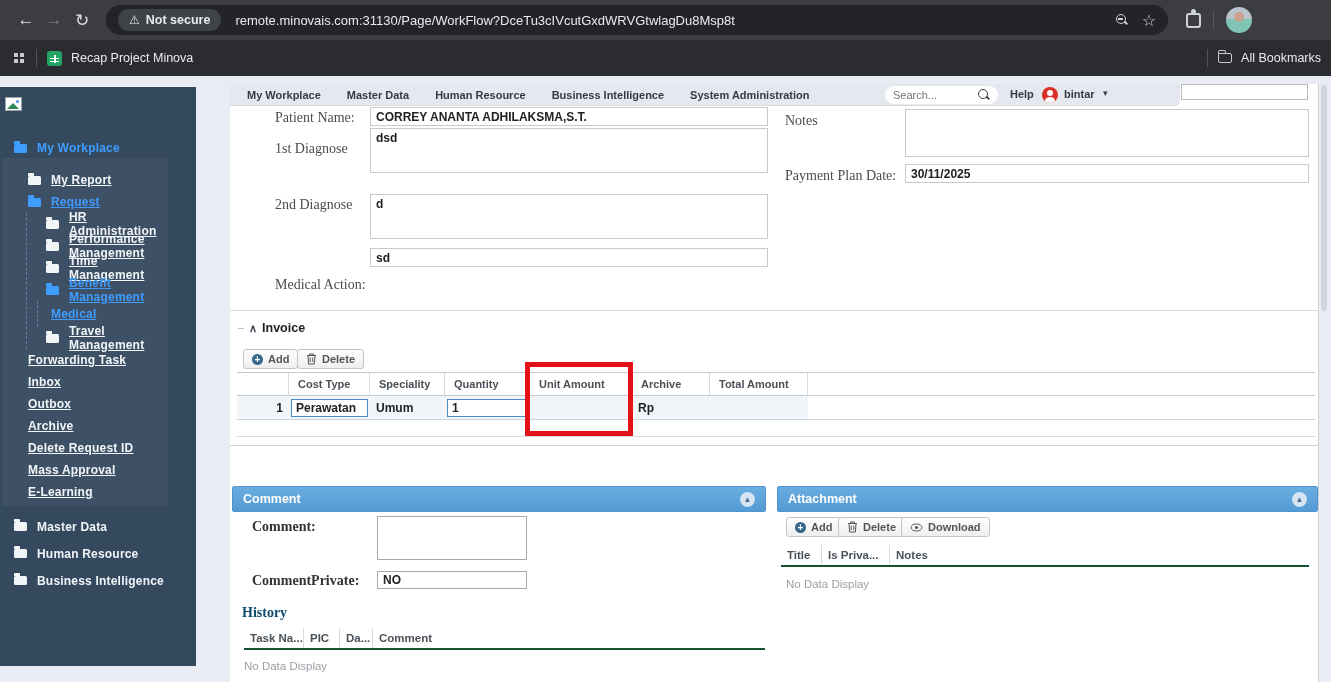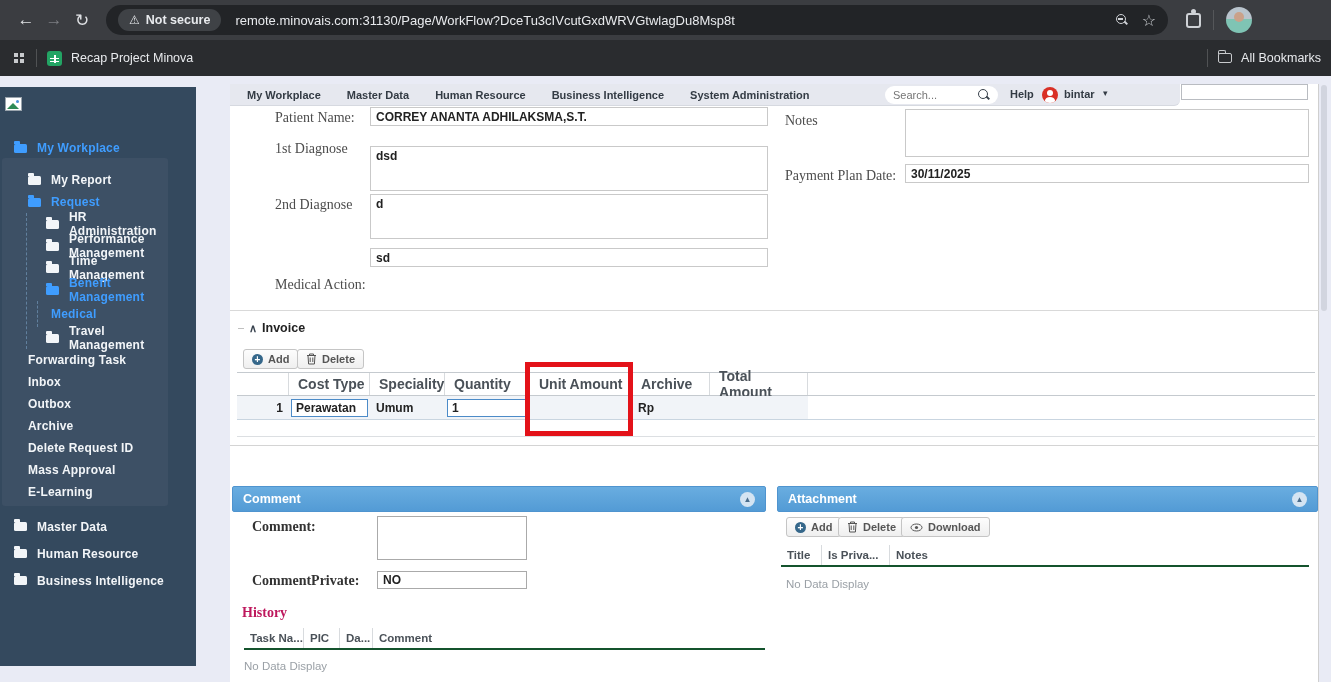--- a/index.html
+++ b/index.html
@@ -41,21 +41,21 @@
   #sidebar { position:absolute; left:0; top:87px; width:196px; height:579px; background:#34495e; color:#eef2f6; }
   #brokenimg { position:absolute; left:5px; top:10px; width:17px; height:14px; background:#fff; border:1px solid #9aa4ad; }
   #brokenimg::before { content:""; position:absolute; left:1px; bottom:1px; border-left:6px solid transparent; border-right:6px solid transparent; border-bottom:6px solid #2e8b57; }
   #brokenimg::after { content:""; position:absolute; right:2px; top:2px; width:3px; height:3px; background:#4a90d9; border-radius:50%; }
   .sitem { display:flex; align-items:center; font-size:12px; font-weight:700; letter-spacing:.2px; cursor:pointer; color:#f2f5f8; }
   .sitem.active { color:#3f9dff; }
   .fold { display:inline-block; width:13px; height:9px; background:currentColor; border-radius:1.5px; position:relative; margin-right:10px; flex:none; }
   .fold::before { content:""; position:absolute; top:-3px; left:0; width:6px; height:3px; background:currentColor; border-radius:1px 1px 0 0; }
   #mw-root { position:absolute; left:14px; top:50px; height:22px; }
   #sidepanel { position:absolute; left:2px; top:71px; width:166px; height:348px; background:#3d5065; border-radius:3px; padding-top:11px; }
-  #sidepanel .sitem { height:22px; padding-left:26px; }
+  #sidepanel .sitem { height:22px; padding-left:26px;text-decoration:underline; }
   #sidepanel .grp { margin-left:24px; border-left:1px dashed #61809e; }
   #sidepanel .grp .sitem { padding-left:19px; }
   #sidepanel .grp2 { margin-left:10px; border-left:1px dashed #61809e; }
   #sidepanel .grp2 .sitem { padding-left:13px; height:26px; }
   #rootitems { position:absolute; left:14px; top:426px; width:180px; }
   #rootitems .sitem { height:27px; }
 
   
   #main { position:absolute; left:230px; top:84px; width:1089px; height:598px; background:#fff; border-right:1px solid #cfcfcf; }
 
@@ -81,21 +81,21 @@
   
   #inv-legend { position:absolute; left:8px; top:237px; font-size:12.5px; font-weight:700; color:#222; display:flex; align-items:center; gap:5px; cursor:pointer; }
   #inv-legend .dash { width:6px; height:1px; background:#c0c0c0; }
   #inv-legend .chev { font-size:11px; font-weight:700; color:#3a4450; }
   .btn { position:absolute; height:20px; background:linear-gradient(#fdfdfd,#efefef); border:1px solid #c5c5c5; border-radius:3px; font-size:11px; font-weight:700; color:#555; display:flex; align-items:center; gap:5px; padding:0 8px; cursor:pointer; white-space:nowrap; }
   .plus-ic { width:11px; height:11px; border-radius:50%; background:#35678a; color:#fff; font-size:10px; line-height:11px; text-align:center; font-weight:700; flex:none; }
   .trash-ic, .eye-ic { flex:none; display:block; }
 
   #inv-table { position:absolute; left:7px; top:288px; width:1078px; }
   .inv-hrow { display:flex; height:24px; border-top:1px solid #c5cacf; border-bottom:1px solid #c5cacf; align-items:center; }
-  .inv-hcell { height:100%; display:flex; align-items:center; padding-left:9px; font-size:14px; font-weight:700; color:#4a5158; border-right:1px solid #d8dbde; }
+  .inv-hcell { height:100%; display:flex; align-items:center; padding-left:9px; font-size:11px; font-weight:700; color:#4a5158; border-right:1px solid #d8dbde; }
   .inv-hcell:last-child { border-right:none; }
   .inv-drow { display:flex; height:24px; align-items:center; border-bottom:1px solid #c9d5e0; }
   .inv-dcell { height:100%; display:flex; align-items:center; padding:0 6px; font-size:12px; font-weight:700; color:#222; background:#f1f4f8; }
   .inv-dcell.white { background:#fff; }
   .inv-dcell.num { justify-content:flex-end; }
   .cellinput { width:100%; height:18px; border:1px solid #4c8bc8; background:#fff; font-size:12px; font-weight:700; color:#222; padding:0 4px; font-family:"Liberation Sans",sans-serif; outline:none; }
   #inv-bottom1 { position:absolute; left:7px; top:352px; width:1078px; border-bottom:1px solid #dcdfe2; }
   #inv-bottom2 { position:absolute; left:0; top:361px; width:1089px; border-bottom:1px solid #d4d4d4; }
   #redbox { position:absolute; left:295px; top:278px; width:108px; height:74px; border:5px solid #e31219; z-index:50; pointer-events:none; }
 
@@ -244,21 +244,21 @@
     <div id="helpbtn">Help</div>
     <div id="uavatar"></div>
     <div id="uname">bintar</div>
     <div id="ucaret">▾</div>
     <input id="tr-input" style="">
 
     <div class="lbl" style="left:45px; top:26px;">Patient Name:</div>
     <input class="inp" style="left: 140px; top: 23px; width: 398px; height: 19px;" value="CORREY ANANTA ADHILAKSMA,S.T.">
 
     <div class="lbl" style="left:45px; top:57px;">1st Diagnose</div>
-    <textarea class="ta" style="left: 140px; top: 62px; width: 398px; height: 45px;">dsd</textarea>
+    <textarea class="ta" style="left: 140px; top: 44px; width: 398px; height: 45px;">dsd</textarea>
 
     <div class="lbl" style="left:45px; top:113px;">2nd Diagnose</div>
     <textarea class="ta" style="left: 140px; top: 110px; width: 398px; height: 45px;">d</textarea>
 
     <div class="lbl" style="left:45px; top:169px;margin-top:24px;">Medical Action:</div>
     <input class="inp" style="left: 140px; top: 164px; width: 398px; height: 19px;" value="sd">
 
     <div class="lbl" style="left:555px; top:29px;">Notes</div>
     <textarea class="ta" style="left: 675px; top: 25px; width: 404px; height: 48px;"></textarea>
 
@@ -316,21 +316,21 @@
     <div id="redbox"></div>
 
     <div class="panelhdr" style="left:2px; top:402px; width:534px;">
       <span>Comment</span>
       <span class="collapse-btn">▲</span>
     </div>
     <div class="lbl" style="left:22px; top:435px; font-weight:700; color:#333;">Comment:</div>
     <textarea class="ta" style="left: 147px; top: 432px; width: 150px; height: 44px; border-color: rgb(170, 170, 170); font-weight: 400;"></textarea>
     <div class="lbl" style="left:22px; top:489px; font-weight:700; color:#333;">CommentPrivate:</div>
     <input class="inp" style="left: 147px; top: 487px; width: 150px; height: 18px; border-color: rgb(170, 170, 170);" value="NO">
-    <div class="lbl" style="left:12px; top:521px; font-weight:700; color:#be185d;">History</div>
+    <div class="lbl" style="left:12px; top:521px; font-weight:700; color:#0c4a6e;">History</div>
 
     <div style="position:absolute; left:14px; top:544px; width:521px;">
       <div class="thead">
         <div class="thcell" style="width:60px;">Task Na...</div>
         <div class="thcell" style="width:36px;">PIC</div>
         <div class="thcell" style="width:33px;">Da...</div>
         <div class="thcell" style="flex:1;">Comment</div>
       </div>
     </div>
     <div class="nodata" style="left:14px; top:576px;">No Data Display</div>

